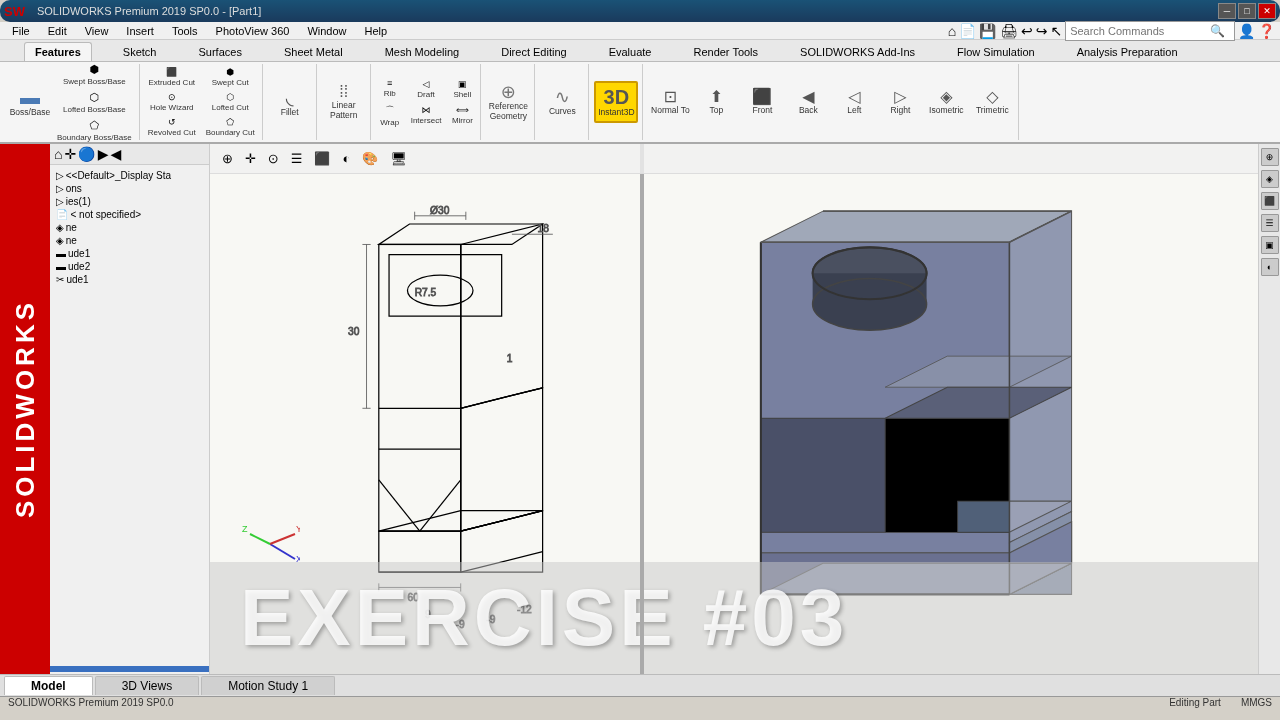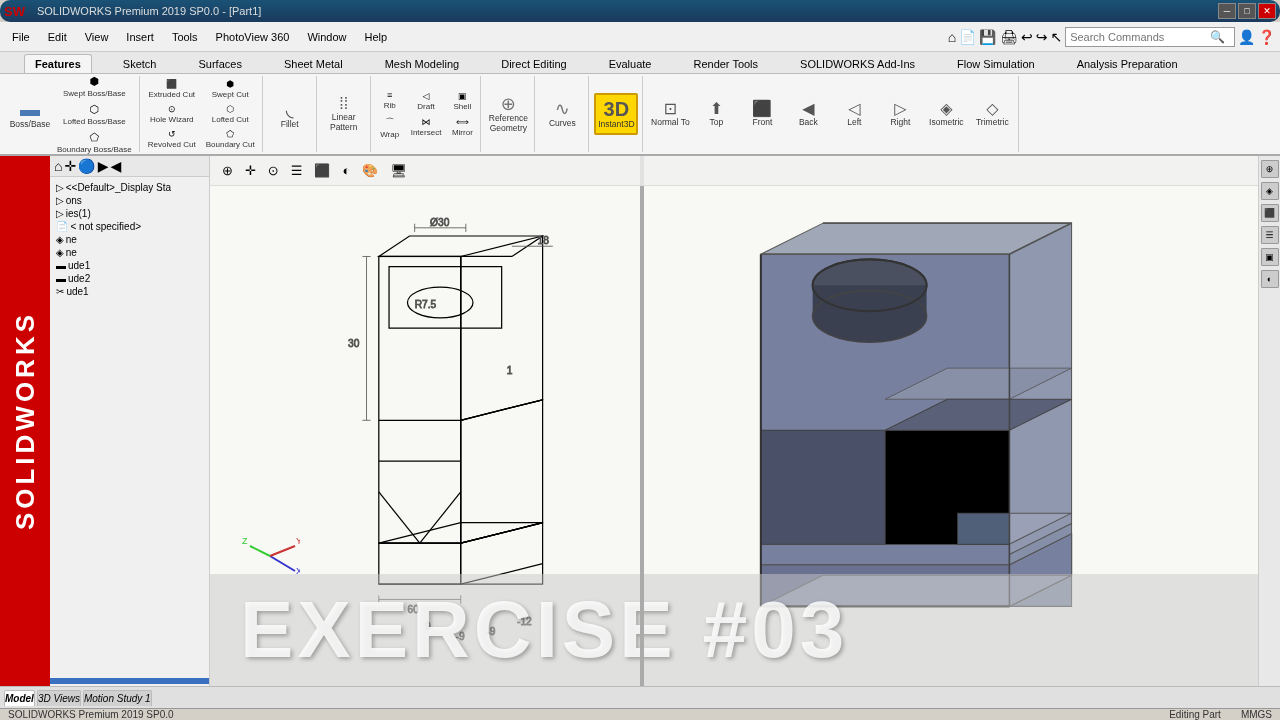--- a/index.html
+++ b/index.html
@@ -32,21 +32,21 @@
       color: white;
       font-size: 9px;
       display: flex;
       align-items: center;
       justify-content: center;
       cursor: pointer;
     }
 
     
     #menu-bar {
-      height: 30px;
+      height: 18px;
       background: #f0f0f0;
       display: flex;
       align-items: center;
       border-bottom: 1px solid #ccc;
       padding: 0 4px;
       gap: 2px;
     }
     .menu-item {
       padding: 2px 8px;
       font-size: 11px;
@@ -277,28 +277,27 @@
     #bottom-tabs {
       height: 22px;
       background: #e0e0e0;
       border-top: 1px solid #bbb;
       display: flex;
       align-items: center;
       padding-left: 4px;
       gap: 2px;
     }
     .bottom-tab {
-      padding: 2px 0;
-      font-size: 10px;
+      padding: 2px 26px;
+      font-size: 12px;
       cursor: pointer;
       border: 1px solid #bbb;
       border-bottom: none;
       border-radius: 2px 2px 0 0;
       background: #d0d0d0;
-      font-style: italic;
     }
     .bottom-tab.active { background: white; font-weight: bold; }
 
     
     #status-bar {
       height: 20px;
       background: #d4d0c8;
       border-top: 1px solid #999;
       display: flex;
       align-items: flex-start;

